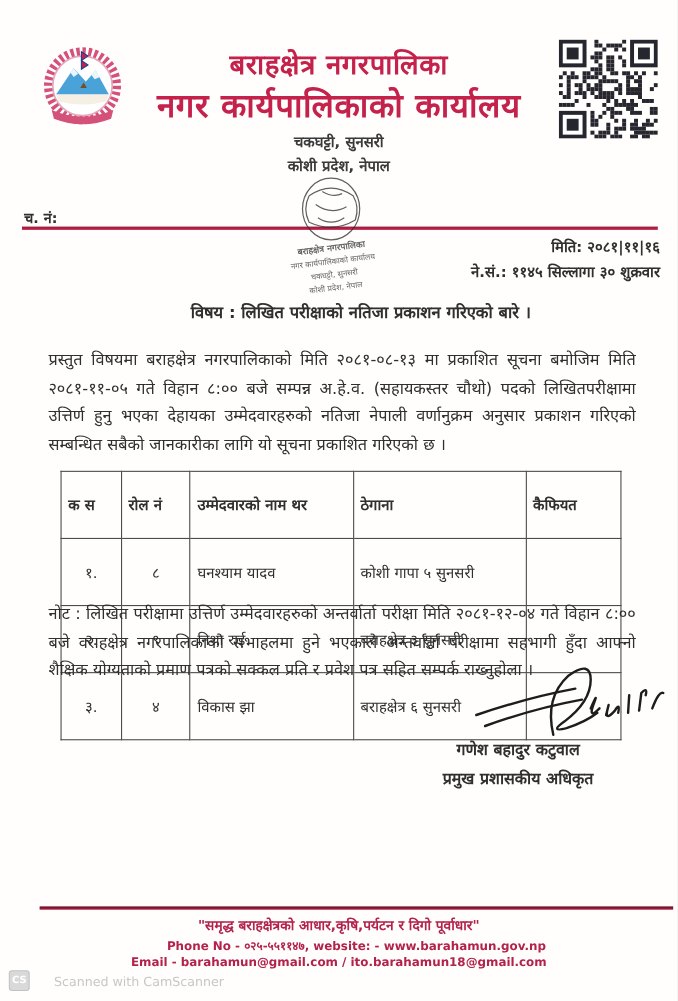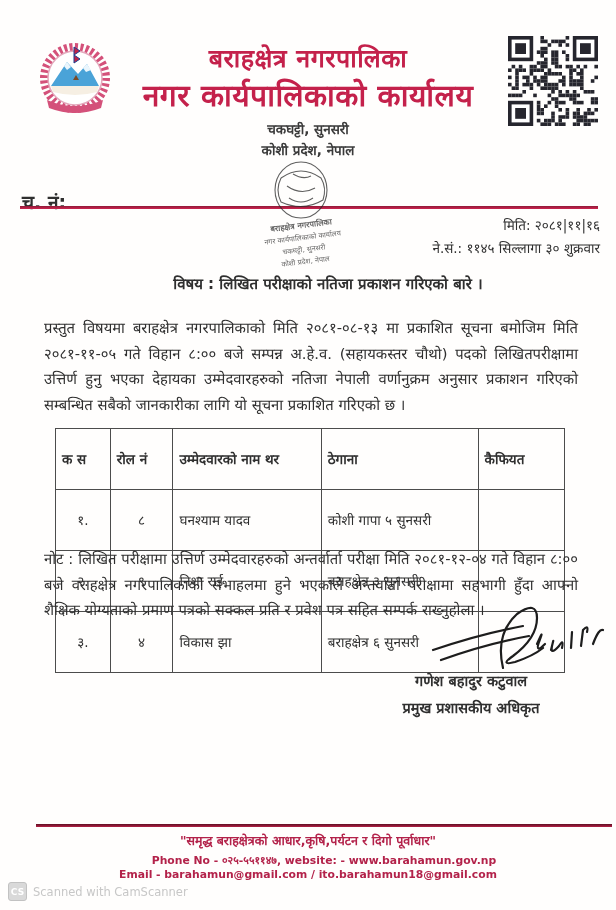--- a/index.html
+++ b/index.html
@@ -12,45 +12,45 @@
   .abs{position:absolute;}
   
   .title1{top:40px;left:0;width:100%;text-align:center;font-size:25px;font-weight:700;color:#c4214b;letter-spacing:.5px;}
   .title2{top:74px;left:0;width:100%;text-align:center;font-size:30px;font-weight:700;color:#c4214b;letter-spacing:.5px;}
   .addr{left:0;width:100%;text-align:center;font-size:13.5px;font-weight:700;color:#3a3a3a;}
   .addr1{top:120px;} .addr2{top:141px;}
   .logo{left:33px;top:34px;width:84px;height:84px;}
   .qr{left:508px;top:36px;width:90px;height:90px;}
   
   .ref1{left:22px;top:162px;font-size:13.5px;font-weight:700;}
-  .ref2{left:22px;top:189px;font-size:19px;font-weight:700;}
+  .ref2{left:22px;top:189px;font-size:13px;font-weight:700;}
   .redline{left:20px;top:206px;width:578px;height:3px;background:linear-gradient(#8e1b38,#cf2450);}
   .stamp{left:243px;top:156px;width:120px;height:120px;opacity:.88;}
-  .dateblock{right:16px;top:214px;width:230px;text-align:right;font-size:13.5px;font-weight:400;line-height:23px;}
+  .dateblock{right:16px;top:214px;width:230px;text-align:right;font-size:13.5px;font-weight:700;line-height:23px;}
   
   .subject{top:273px;left:0;width:100%;text-align:center;font-size:15px;font-weight:700;padding-left:20px;}
   .bodytext{left:44px;top:315px;width:534px;font-size:14.8px;line-height:25.5px;text-align:justify;}
   .notetext{left:44px;top:546px;width:534px;font-size:14.8px;line-height:25.5px;text-align:justify;}
   
   table.result{position:absolute;left:55px;top:428px;width:510px;border-collapse:collapse;font-size:13.5px;}
   table.result th,table.result td{border:1px solid #4c4c4c;padding:20px 6px;height:20px;}
   table.result th{font-weight:700;text-align:left;}
   .c-sn{width:46px;text-align:center;} .c-roll{width:54px;text-align:center;}
   .c-name{width:146px;} .c-addr{width:158px;} .c-rem{width:78px;}
   td.c-sn,td.c-roll{text-align:center;}
   
   .signature{left:425px;top:604px;width:185px;height:72px;}
   .signname{right:20px;top:670px;width:250px;text-align:center;font-size:14.5px;font-weight:700;}
   .signrole{right:20px;top:697px;width:250px;text-align:center;font-size:14.5px;font-weight:700;}
   
   .footline{left:36px;top:824px;width:576px;height:3px;background:linear-gradient(#5d1022,#b52046);}
   .slogan{top:832px;left:0;width:100%;text-align:center;font-size:12.5px;font-weight:700;color:#b3224a;}
   .phoneline{top:852px;left:0;width:100%;text-align:center;font-size:10.8px;font-weight:600;color:#b3224a;padding-left:16px;}
   .emailline{top:868px;left:0;width:100%;text-align:center;font-size:10.8px;font-weight:600;color:#b3224a;}
-  .camscan{left:8px;top:882px;display:flex;align-items:center;gap:6px;color:#c7c7c7;font-size:11.5px;}
+  .camscan{left:8px;top:882px;display:flex;align-items:center;gap:22px;color:#c7c7c7;font-size:11.5px;}
   .csbox{width:17px;height:17px;border:1.5px solid #c2c2c2;border-radius:3px;background:#d9d9d9;color:#fff;
          font-size:9px;font-weight:700;display:flex;align-items:center;justify-content:center;}
 </style>
 </head>
 <body>
 
 <div class="page">
 
   <svg class="abs logo" viewBox="0 0 84 84">
     <circle cx="42" cy="44" r="31" fill="none" stroke="#d4517a" stroke-width="8" stroke-dasharray="3 2.4"></circle>

